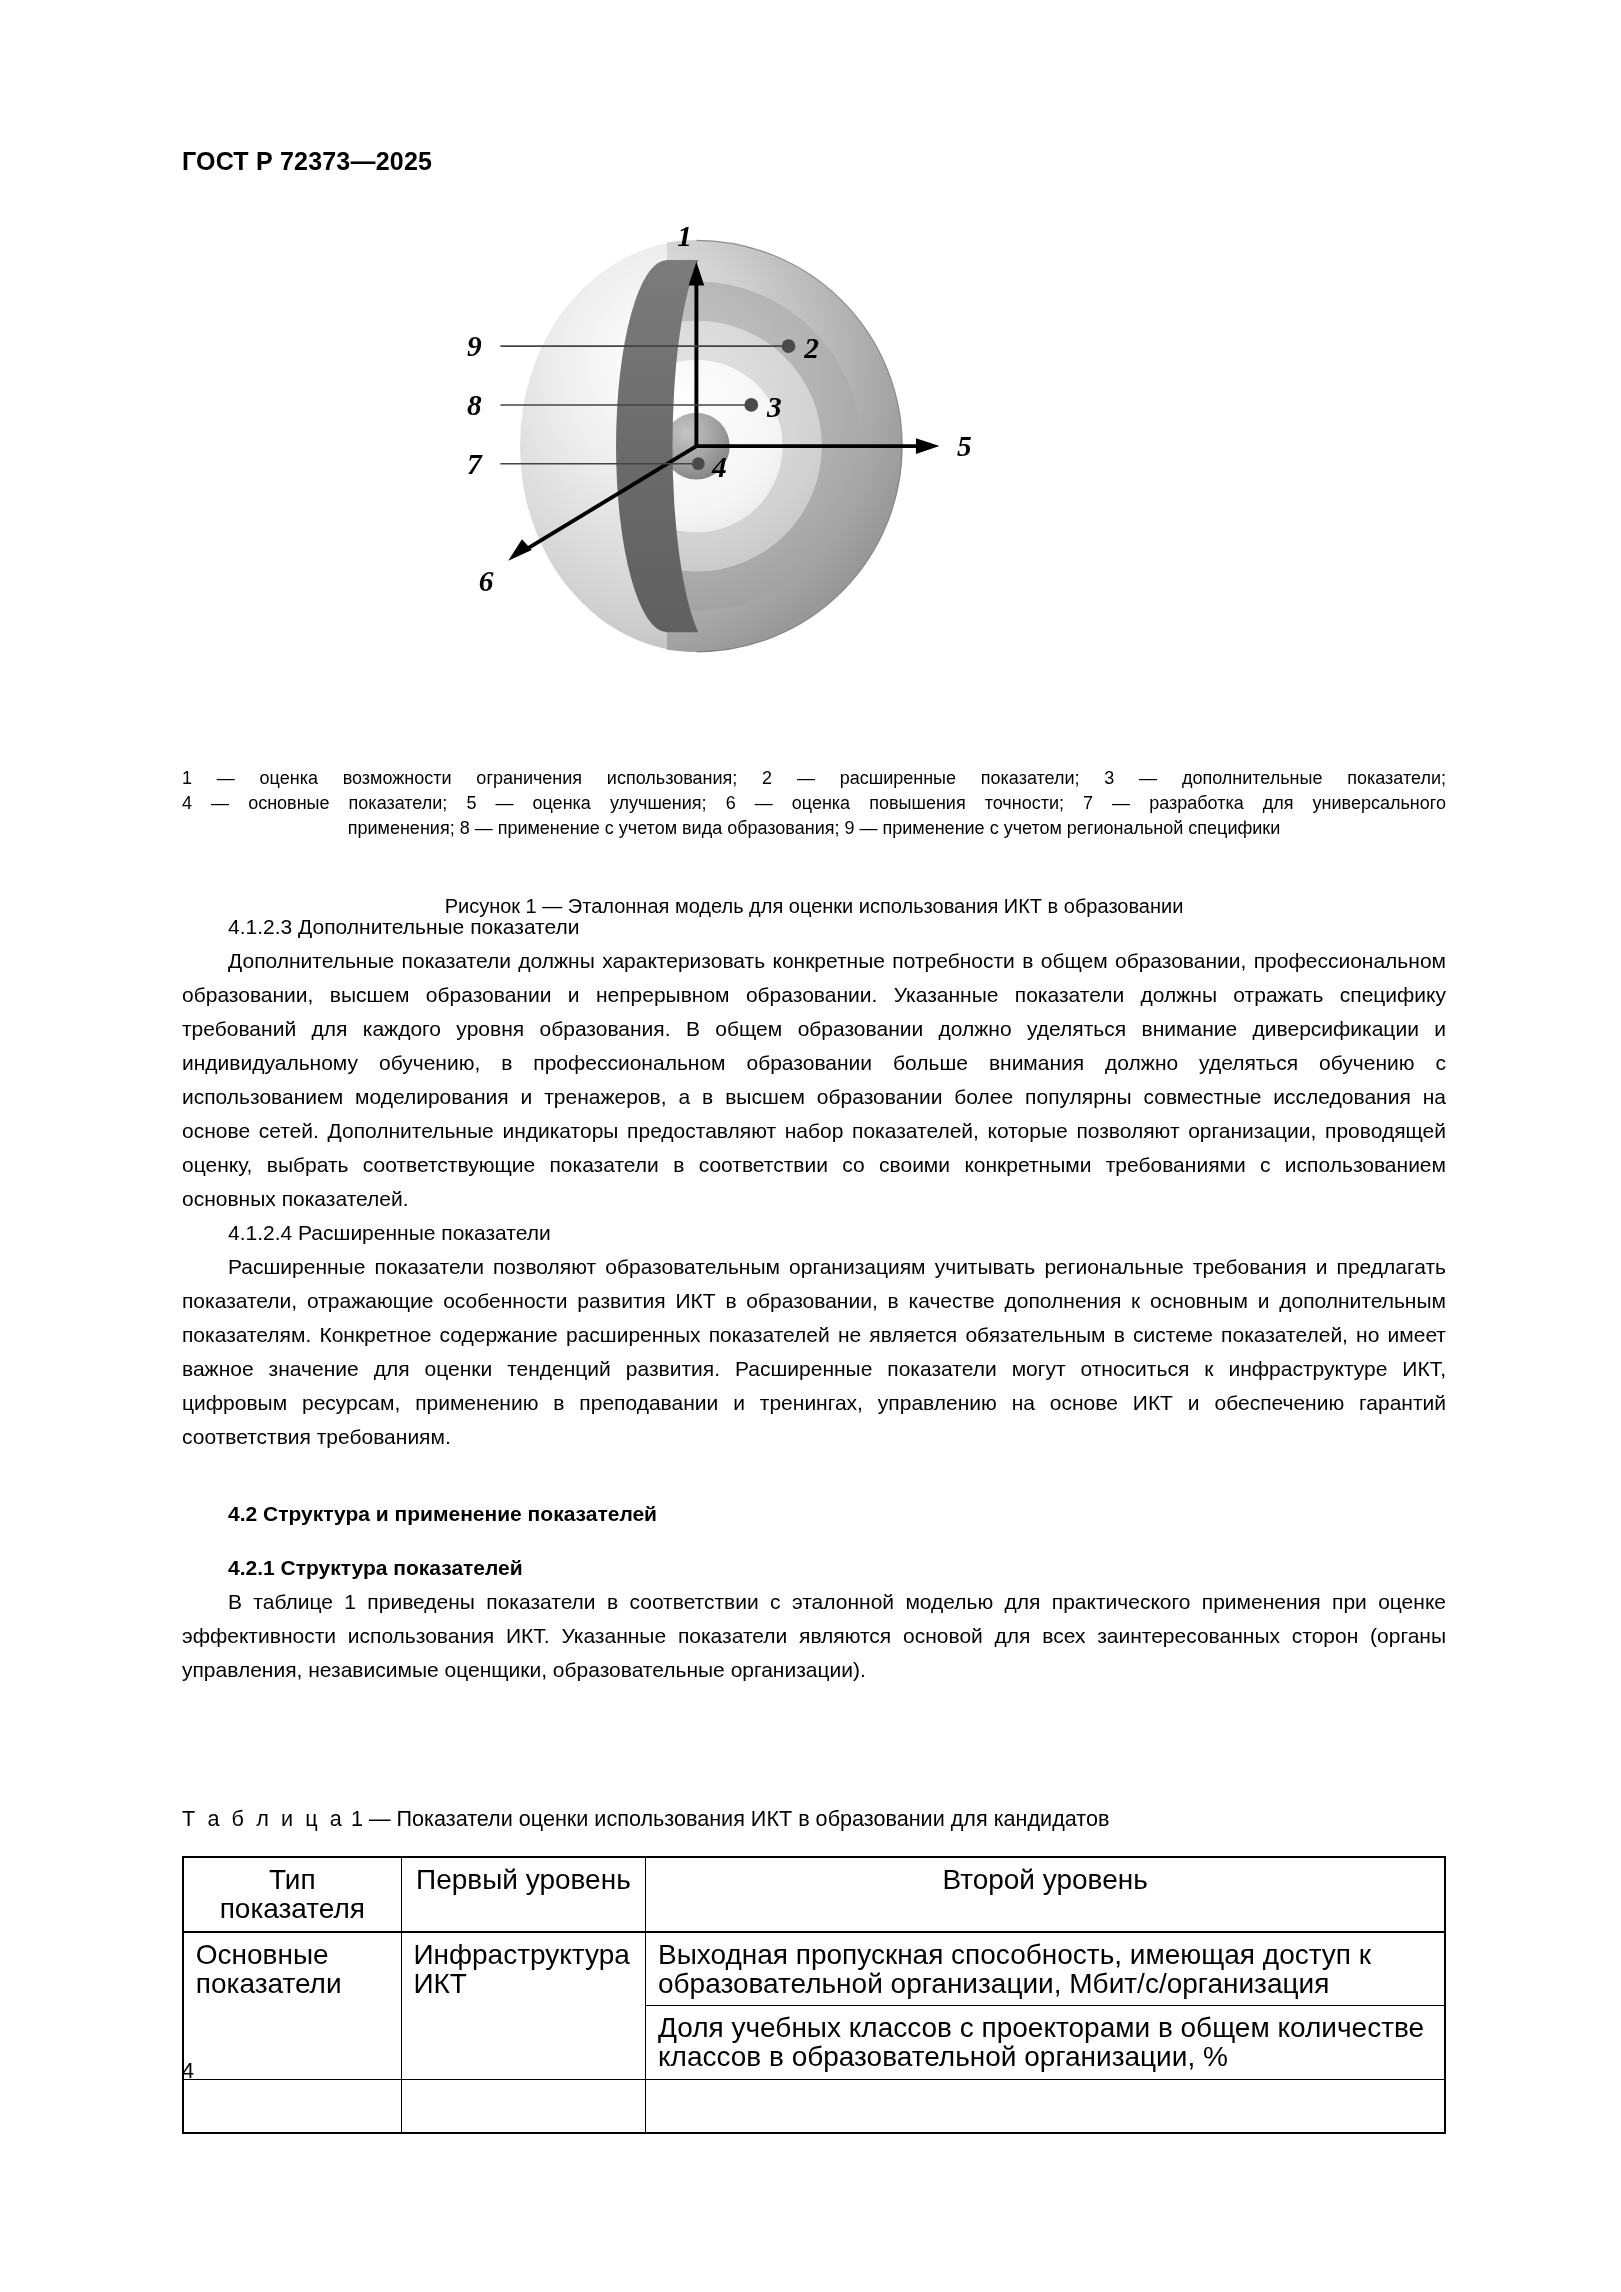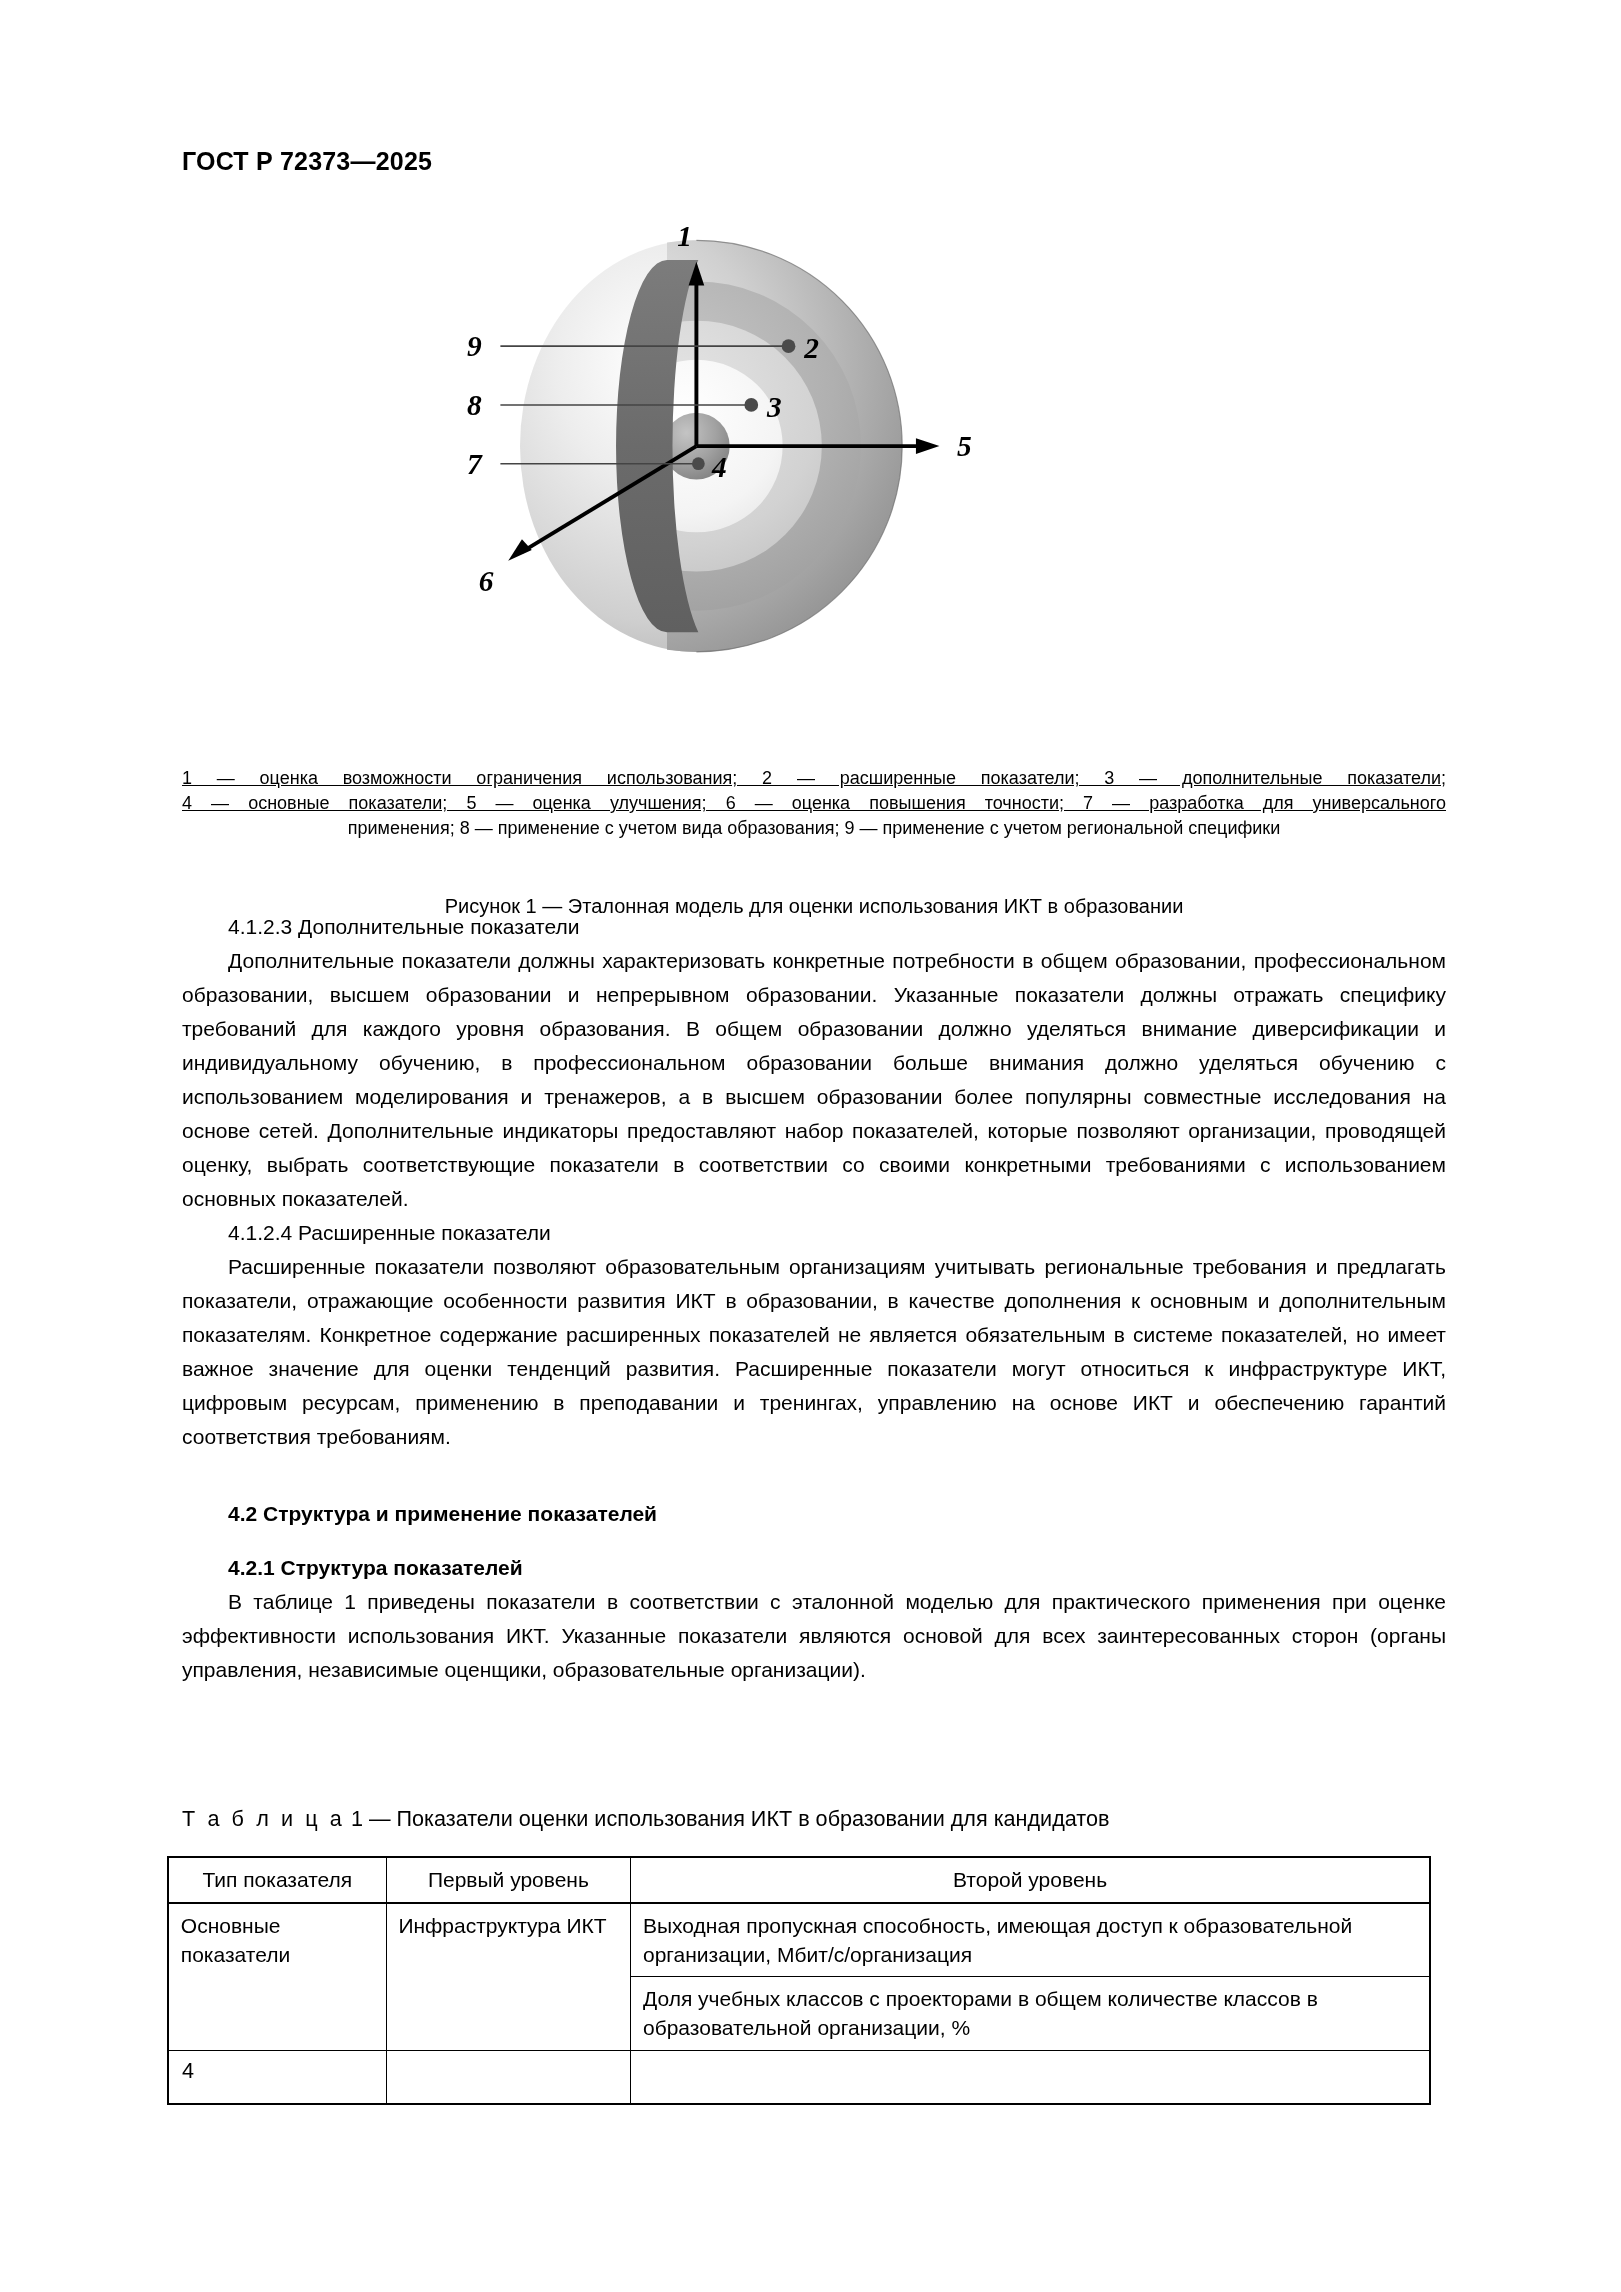--- a/index.html
+++ b/index.html
@@ -54,21 +54,20 @@
     line-height: 25px;
     text-align: justify;
     text-align-last: center;
   }
   .fig-legend .ln {
     display: block;
   }
   .fig-legend .ln.j {
     text-align: justify;
     text-align-last: justify;
-    text-decoration: underline;
   }
   .fig-title {
     position: absolute;
     left: 182px;
     top: 895px;
     width: 1264px;
     text-align: center;
     font-size: 20px;
   }
 
@@ -101,24 +100,24 @@
     position: absolute;
     left: 182px;
     width: 1264px;
     font-size: 21.6px;
   }
   .table-caption .spaced {
     letter-spacing: 3.1px;
   }
   .data-table {
     position: absolute;
-    left: 167px;
+    left: 182px;
     width: 1264px;
     border-collapse: collapse;
-    font-size: 21px;
+    font-size: 28px;
     line-height: 29px;
   }
   .data-table td, .data-table th {
     border: 1px solid #000000;
     padding: 6.9px 11.8px 7.8px 11.8px;
     vertical-align: top;
     font-weight: normal;
   }
   .data-table .outer-t { border-top: 2.2px solid #000; }
   .data-table .outer-b { border-bottom: 2.2px solid #000; }

